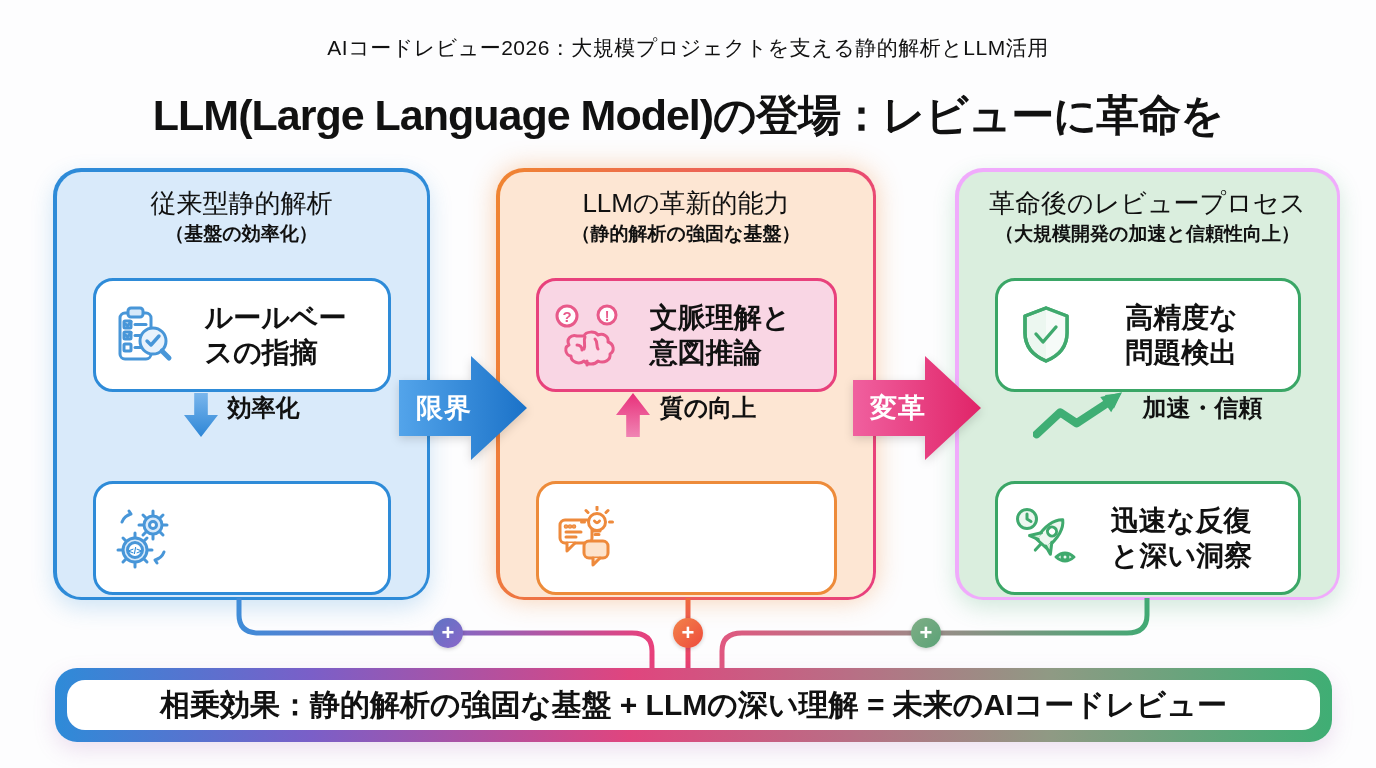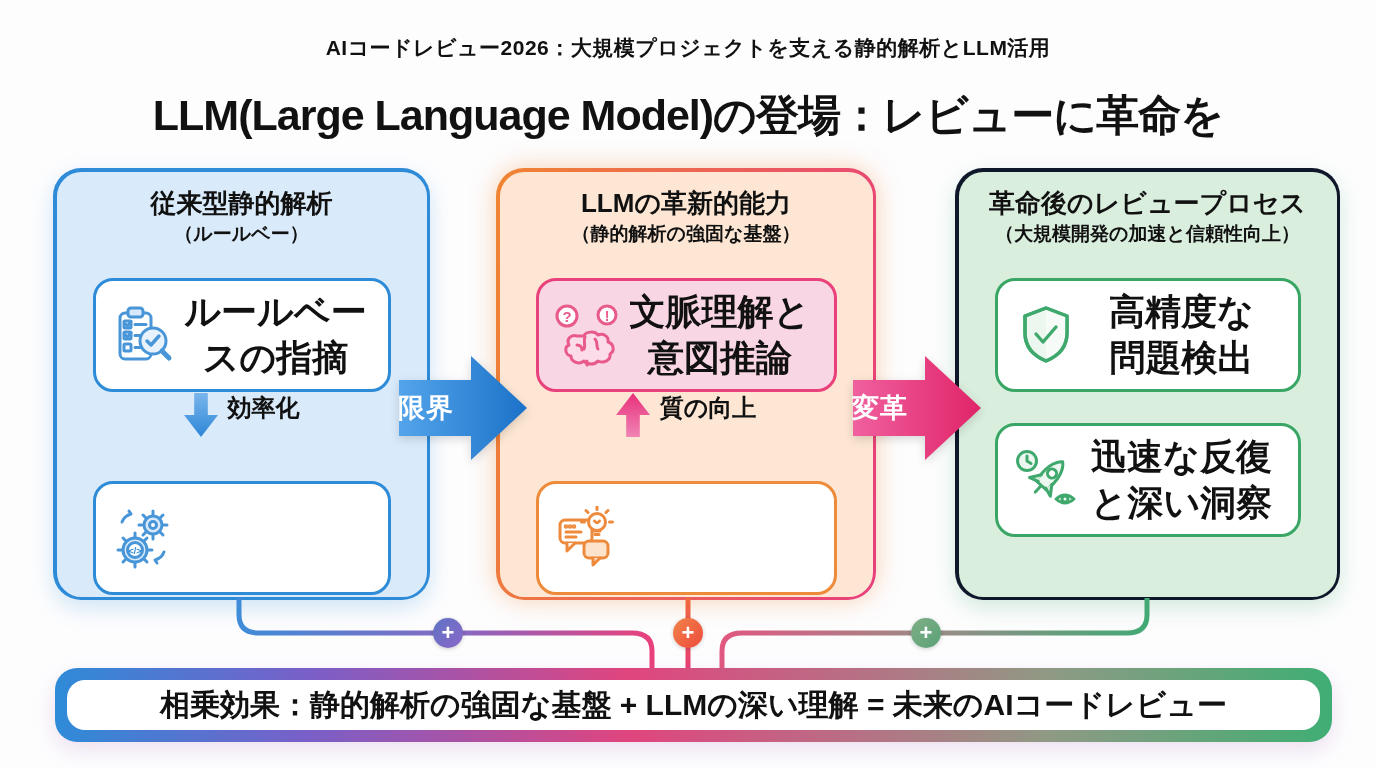--- a/index.html
+++ b/index.html
@@ -1,53 +1,53 @@
 <!DOCTYPE html>
 <html><head>
 <meta charset="utf-8">
 <style>
   html,body{margin:0;padding:0;background:#fdfdfe;}
   .stage{position:relative;width:1376px;height:768px;overflow:hidden;
          font-family:"Liberation Sans","DejaVu Sans",sans-serif;color:#111;background:#fdfdfe;}
   .kicker{position:absolute;top:34px;left:0;width:100%;text-align:center;
-          font-size:21px;font-weight:700;letter-spacing:0.5px;}
+          font-size:21px;font-weight:400;letter-spacing:0.5px;}
   .title{position:absolute;top:87px;left:0;width:100%;text-align:center;margin:0;
          font-size:43px;font-weight:700;letter-spacing:-1px;}
 
   
   .panel-wrap{position:absolute;top:168px;height:432px;border-radius:28px;padding:3.5px;box-sizing:border-box;}
   .panel-wrap.p1{left:53px;width:377px;background:#2e8bd8;box-shadow:0 8px 22px rgba(46,139,216,.22);}
   .panel-wrap.p2{left:496px;width:380px;background:linear-gradient(100deg,#f08531,#e83e7e);box-shadow:0 0 26px rgba(240,133,49,.38);}
-  .panel-wrap.p3{left:955px;width:385px;background:#0f172a;box-shadow:0 8px 22px rgba(58,166,102,.22);}
+  .panel-wrap.p3{left:955px;width:385px;background:#f0abfc;box-shadow:0 8px 22px rgba(58,166,102,.22);}
   .panel{width:100%;height:100%;border-radius:24.5px;display:flex;flex-direction:column;align-items:center;box-sizing:border-box;}
   .p1 .panel{background:#d9eafa;}
   .p2 .panel{background:#fde6d3;}
   .p3 .panel{background:#daeede;}
-  .panel-title{margin-top:17px;font-size:26px;font-weight:700;line-height:1.15;}
+  .panel-title{margin-top:17px;font-size:26px;font-weight:400;line-height:1.15;}
   .panel-subtitle{margin-top:3px;font-size:19px;font-weight:700;}
 
   .card{width:calc(100% - 72px);height:114px;margin-top:31px;border-radius:20px;box-sizing:border-box;
         display:flex;align-items:center;padding:0 12px 0 16px;background:#fff;}
   .p1 .card{border:3.5px solid #2e8bd8;}
   .p2 .card{border:3.5px solid #ed8b3a;}
   .p2 .card.highlight{border:3.5px solid #e8417c;background:#f9d6e4;}
   .p3 .card{border:3.5px solid #3aa666;}
   .card .icon{flex:0 0 64px;height:64px;}
   .card-label-wrap{flex:1;display:flex;justify-content:center;}
-  .card-label{font-size:36px;font-weight:700;line-height:1.28;white-space:pre-line;text-align:center;}
+  .card-label{font-size:28px;font-weight:700;line-height:1.28;white-space:pre-line;text-align:left;}
 
   .arrow-row{height:58px;display:flex;justify-content:center;gap:10px;}
   .arrow-label{font-size:24px;font-weight:700;}
 
   
   .flow-arrow{position:absolute;top:346px;width:132px;height:124px;filter:drop-shadow(0 3px 5px rgba(0,0,0,.15));}
   .flow-arrow.a1{left:398px;}
   .flow-arrow.a2{left:852px;}
   .flow-arrow .flow-label{position:absolute;left:0;top:50%;transform:translateY(-50%);width:74px;
-        text-align:left;color:#fff;font-size:27px;font-weight:700;letter-spacing:1px;}
+        text-align:right;color:#fff;font-size:27px;font-weight:700;letter-spacing:1px;}
 
   
   .connectors{position:absolute;left:0;top:595px;width:1376px;height:80px;}
   .plus-badge{position:absolute;width:30px;height:30px;border-radius:50%;top:618px;
         display:flex;align-items:center;justify-content:center;color:#fff;font-size:22px;font-weight:700;line-height:1;
         box-shadow:0 1px 4px rgba(0,0,0,.2);}
   .plus-badge.b1{left:433px;background:linear-gradient(135deg,#5f74c4,#8a66c9);}
   .plus-badge.b2{left:673px;background:linear-gradient(135deg,#f2844a,#ee4a3c);}
   .plus-badge.b3{left:911px;background:linear-gradient(135deg,#7fae86,#5ba277);}
 
@@ -64,21 +64,21 @@
 <body>
 
 <div class="stage">
 
   <div class="kicker">AIコードレビュー2026：大規模プロジェクトを支える静的解析とLLM活用</div>
   <h1 class="title">LLM(Large Language Model)の登場：レビューに革命を</h1>
 
   <section class="panel-wrap p1">
     <div class="panel">
       <div class="panel-title">従来型静的解析</div>
-      <div class="panel-subtitle">（ルールベー）</div>
+      <div class="panel-subtitle">（基盤の効率化）</div>
 
       <div class="card">
         <svg class="icon" viewBox="0 0 64 64" fill="none" stroke="#4896d8" stroke-width="3" stroke-linecap="round" stroke-linejoin="round">
           <rect x="8" y="10" width="31" height="46" rx="5" fill="#ffffff"></rect>
           <rect x="16" y="5" width="15" height="9" rx="3" fill="#d7e9fa"></rect>
           <rect x="12" y="18" width="7" height="7" rx="1"></rect>
           <path d="M13.5,21 l2,2 l3.5,-4.5"></path>
           <rect x="12" y="29" width="7" height="7" rx="1"></rect>
           <path d="M13.5,32 l2,2 l3.5,-4.5"></path>
           <rect x="12" y="41" width="7" height="7" rx="1"></rect>
@@ -196,20 +196,28 @@
           <path d="M32,5 L53,13 V30 C53,45 44,53 32,58 Z" fill="#ffffff" stroke="none" opacity="0.55"></path>
           <path d="M32,5 L53,13 V30 C53,45 44,53 32,58 C20,53 11,45 11,30 V13 Z"></path>
           <path d="M22,31 l7,8 l13,-15"></path>
         </svg>
         <div class="card-label-wrap">
             <div class="card-label">高精度な
 問題検出</div>
           </div>
       </div>
 
+      <div class="arrow-row">
+        <svg width="100" height="48" viewBox="0 0 110 52">
+          <path d="M4,46 L30,22 L48,34 L80,13" stroke="#3fae74" stroke-width="9" fill="none" stroke-linecap="round" stroke-linejoin="round"></path>
+          <polygon points="97,1 89,18 79,3" fill="#3fae74"></polygon>
+          <polygon points="98,0 86,22 74,5" fill="#3fae74"></polygon>
+        </svg>
+        <span class="arrow-label">加速・信頼</span>
+      </div>
 
       <div class="card">
         <svg class="icon" viewBox="0 0 64 64" fill="none" stroke="#3fa96d" stroke-width="3" stroke-linecap="round" stroke-linejoin="round">
           <circle cx="13" cy="13" r="9.5" fill="#ecf7f0"></circle>
           <path d="M13,8 v5 l4,2.5"></path>
           <g transform="rotate(42 34 30)">
             <path d="M34,8 C41,14 43,26 41,40 H27 C25,26 27,14 34,8 Z" fill="#ecf7f0"></path>
             <circle cx="34" cy="24" r="4.5" fill="#ffffff"></circle>
             <path d="M27,32 l-7,10 l9,-3" fill="#d9eedd"></path>
             <path d="M41,32 l7,10 l-9,-3" fill="#d9eedd"></path>

